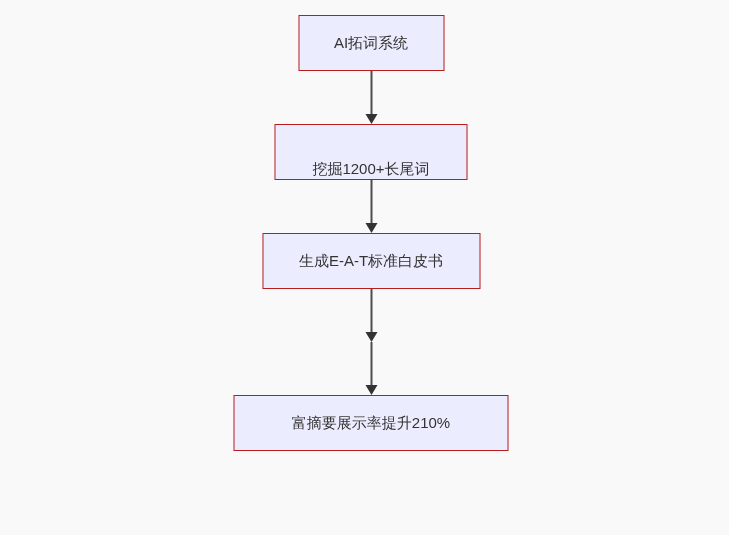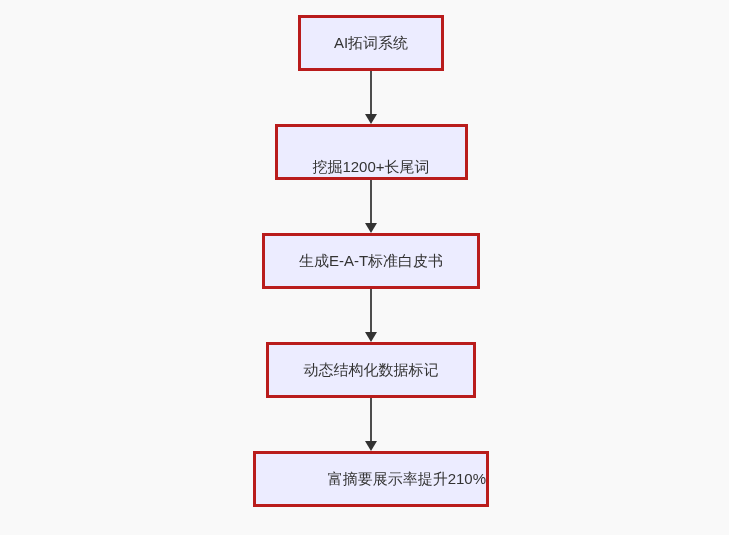--- a/index.html
+++ b/index.html
@@ -23,32 +23,32 @@
     display: flex;
     flex-direction: column;
     align-items: center;
   }
   .node {
     height: 56px;
     display: flex;
     align-items: center;
     justify-content: center;
     background: #ECECFF;
-    border: 3px solid #b91c1c;
+    border: 1px solid #b91c1c;
     color: #333333;
     font-size: 15px;
     white-space: nowrap;
     text-align: center;
   }
   
   .node.n1 { width: 146px; }
   .node.n2 { width: 193px; align-items: flex-end; }
   .node.n3 { width: 218px; }
   .node.n4 { width: 210px; }
-  .node.n5 { width: 236px; justify-content: flex-end; }
+  .node.n5 { width: 275px; }
   .edge {
     height: 53px;
     display: flex;
     flex-direction: column;
     align-items: center;
   }
   .edge-line {
     width: 2px;
     flex: 1 1 auto;
     background: #4d4d4d;
@@ -87,23 +87,20 @@
 
     <div class="node n3">
       <span>生成E-A-T标准白皮书</span>
     </div>
 
     <div class="edge">
       <div class="edge-line"></div>
       <div class="edge-head"></div>
     </div>
 
-    <div class="node n4">
-      <span>动态结构化数据标记</span>
-    </div>
 
     <div class="edge">
       <div class="edge-line"></div>
       <div class="edge-head"></div>
     </div>
 
     <div class="node n5">
       <span>富摘要展示率提升210%</span>
     </div>
 

